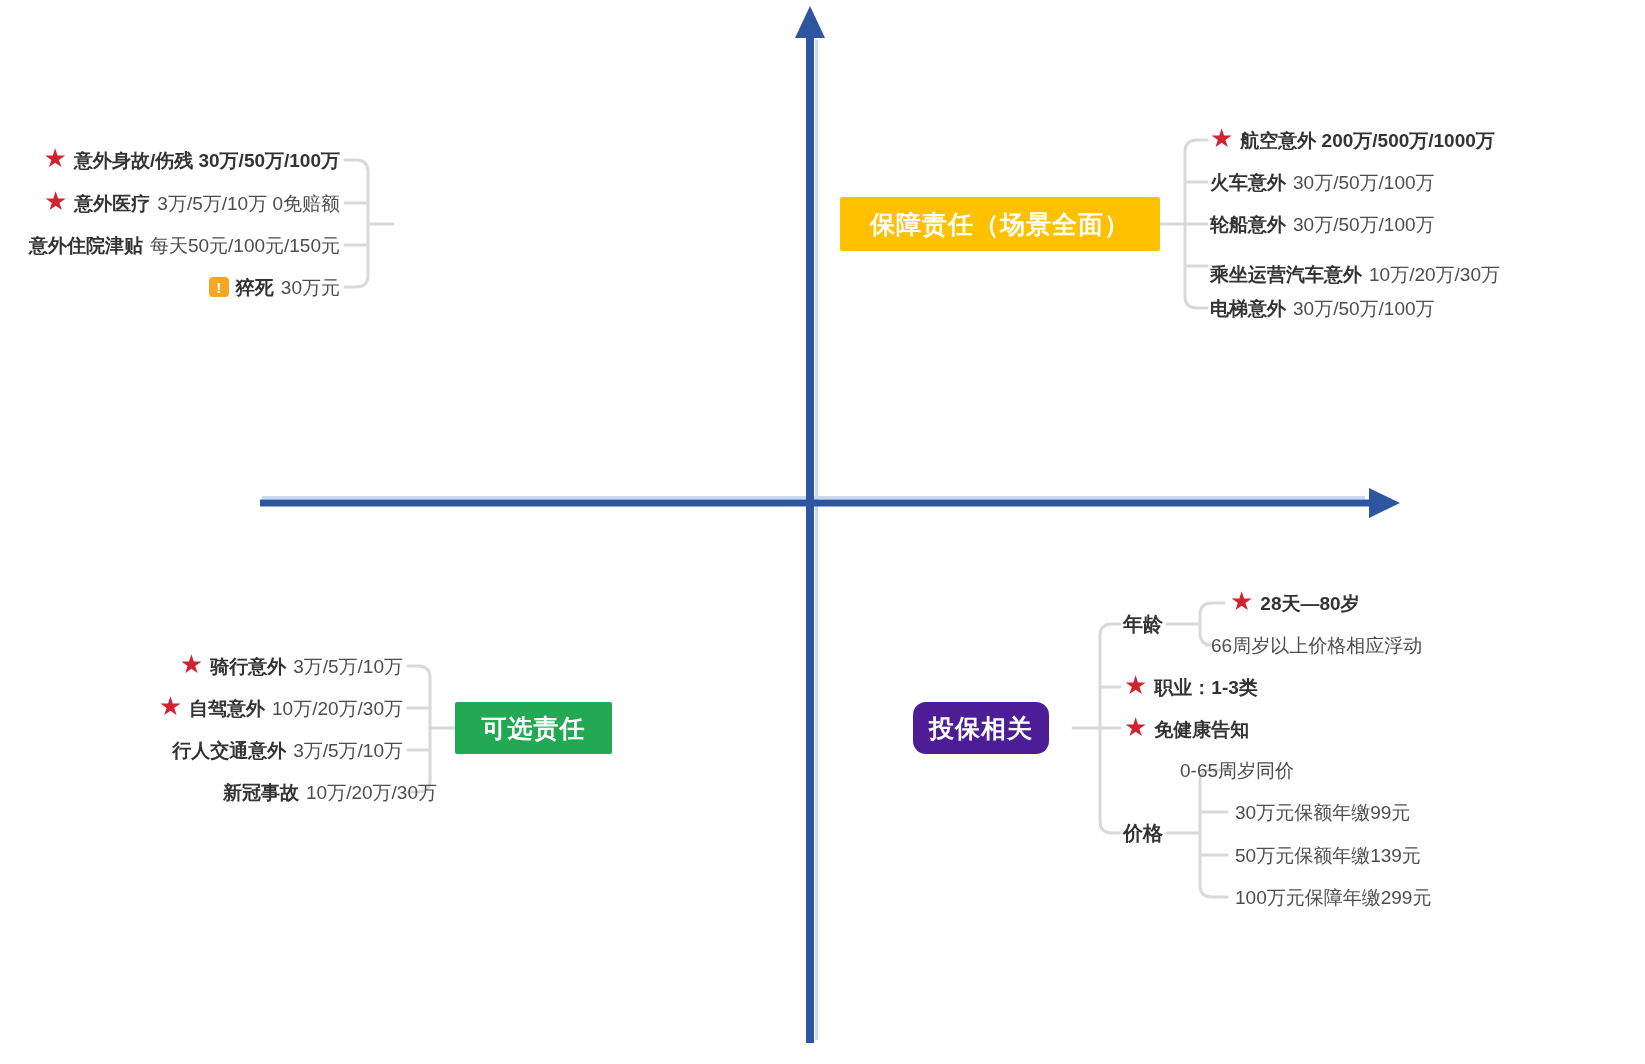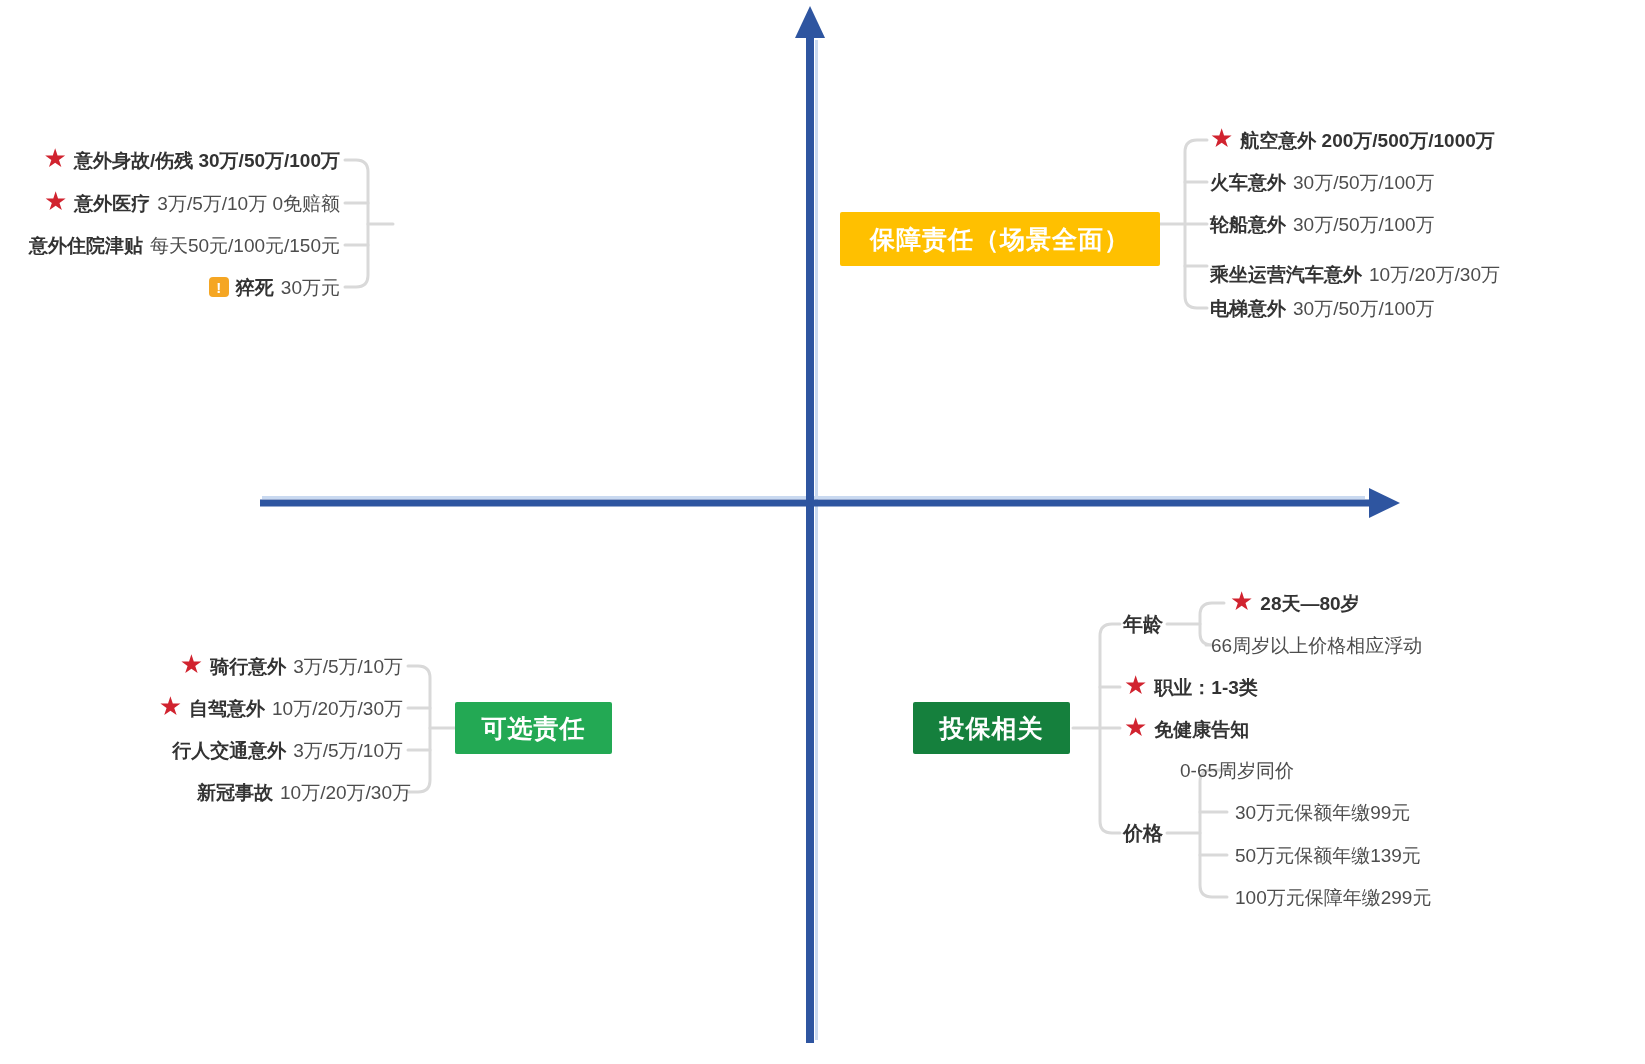--- a/index.html
+++ b/index.html
@@ -103,21 +103,21 @@
   <div class="row ra" style="top:230px; right:1305px;">
     <span class="b">意外住院津贴</span>
     <span class="n">每天50元/100元/150元</span>
   </div>
   <div class="row ra" style="top:272px; right:1305px;">
     <span class="warn">!</span>
     <span class="b">猝死</span>
     <span class="n">30万元</span>
   </div>
 
-  <div class="topic" style="left: 840px; top: 212px; width: 320px; height: 54px; background: rgb(255, 192, 0);">保障责任（场景全面）</div>
+  <div class="topic" style="left: 840px; top: 197px; width: 320px; height: 54px; background: rgb(255, 192, 0);">保障责任（场景全面）</div>
   <div class="row" style="top:125px; left:1210px;">
     <span class="star">★</span>
     <span class="b">航空意外 200万/500万/1000万</span>
   </div>
   <div class="row" style="top:167px; left:1210px;">
     <span class="b">火车意外</span>
     <span class="n">30万/50万/100万</span>
   </div>
   <div class="row" style="top:209px; left:1210px;align-items:center;">
     <span class="b">轮船意外</span>
@@ -139,27 +139,27 @@
   </div>
   <div class="row ra" style="top:693px; right:1242px;">
     <span class="star">★</span>
     <span class="b">自驾意外</span>
     <span class="n">10万/20万/30万</span>
   </div>
   <div class="row ra" style="top:735px; right:1242px;margin-left:14px;">
     <span class="b">行人交通意外</span>
     <span class="n">3万/5万/10万</span>
   </div>
-  <div class="row ra" style="top:777px; right:1234px;">
+  <div class="row ra" style="top:777px; right:1208px;">
     <span class="b">新冠事故</span>
     <span class="n">10万/20万/30万</span>
   </div>
   <div class="topic" style="left: 455px; top: 702px; width: 157px; height: 52px; background: rgb(35, 169, 84); text-align: right;">可选责任</div>
 
-  <div class="topic" style="left: 913px; top: 702px; width: 157px; height: 52px; background: #15803d;">投保相关</div>
+  <div class="topic" style="left: 913px; top: 702px; width: 136px; height: 52px; background: #4c1d95; border-radius: 13px;">投保相关</div>
 
   <div class="row" style="top:609px; left:1123px;">
     <span class="b lbl">年龄</span>
   </div>
   <div class="row" style="top:588px; left:1230px;">
     <span class="star">★</span>
     <span class="b">28天—80岁</span>
   </div>
   <div class="row" style="top:630px; left:1211px;">
     <span class="n">66周岁以上价格相应浮动</span>

